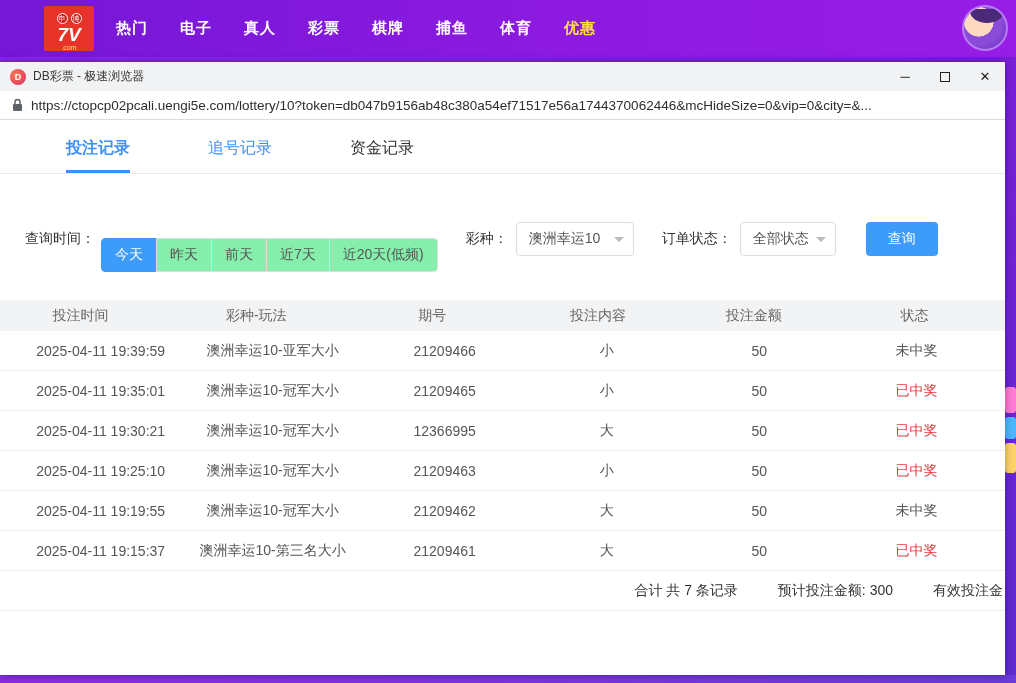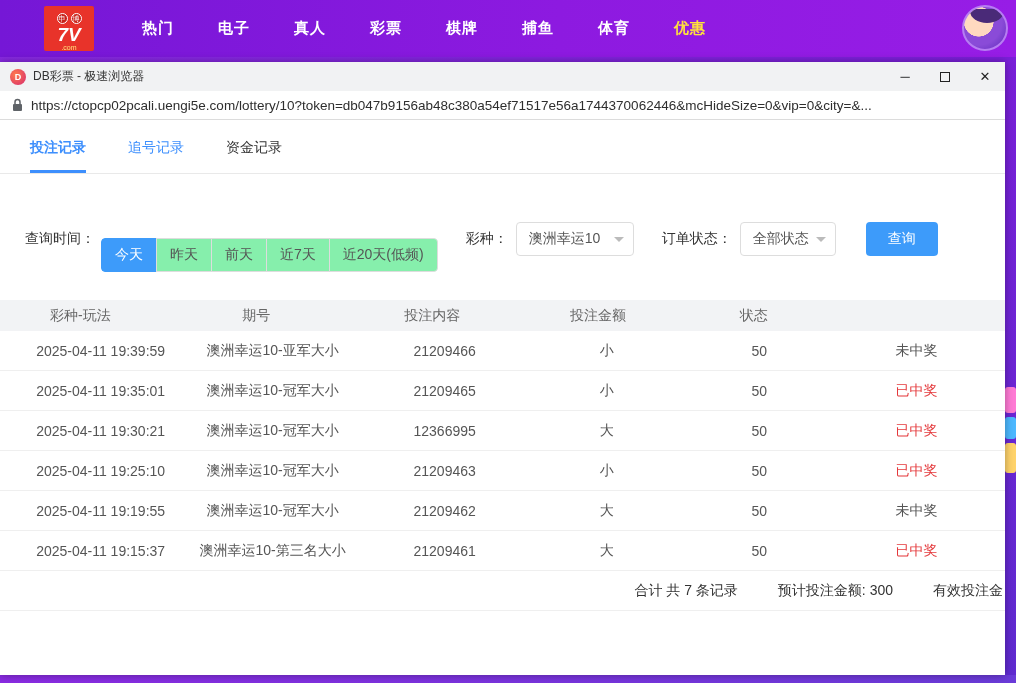--- a/index.html
+++ b/index.html
@@ -12,21 +12,21 @@
     background:linear-gradient(90deg,#7517d6 0%,#8d1ae0 55%,#971de6 100%);
     display:flex; align-items:center; }
   .logo { width:50px; height:45px; background:#e8332a; border-radius:2px;
     margin-left:44px; display:flex; flex-direction:column; align-items:center; justify-content:flex-end;
     color:#fff; line-height:1; flex:0 0 auto; }
   .logo-circles { display:flex; gap:3px; margin-bottom:1px; }
   .logo-circle { width:11px; height:11px; border:1px solid #fff; border-radius:50%;
     background:#c8221a; font-size:7px; display:flex; align-items:center; justify-content:center; }
   .logo-main { font-size:19px; font-weight:bold; font-style:italic; letter-spacing:0; }
   .logo-sub { font-size:7px; color:#ffe27a; }
-  .nav-items { display:flex; align-items:center; margin-left:48px; gap:44px; }
+  .nav-items { display:flex; align-items:center; margin-left:22px; gap:32px; }
   .nav-item { color:#fff; font-size:15px; font-weight:bold; cursor:pointer; letter-spacing:1px; }
   .nav-item.highlight { color:#ffe23c; }
   .avatar { position:absolute; right:8px; top:5px; width:46px; height:46px; border-radius:50%;
     background:radial-gradient(circle at 35% 35%, #ffd9c0 0 38%, #8a4bd8 39% 60%, #5c2bb8 100%);
     border:2px solid #b67ef2; overflow:hidden; }
   .avatar::after { content:""; position:absolute; left:6px; top:2px; width:34px; height:14px;
     border-radius:0 0 20px 20px / 0 0 14px 14px; background:#4a2a78; }
 
   
   .browser { position:absolute; left:0; top:62px; width:1005px; height:613px;
@@ -44,22 +44,22 @@
   .url-bar { height:29px; background:#fff; border-bottom:1px solid #dcdcdc;
     display:flex; align-items:center; padding:0 12px; flex:0 0 auto; }
   .lock-icon { width:11px; height:14px; margin-right:8px; flex:0 0 auto; }
   .url-text { font-size:13.5px; color:#2e2e2e; white-space:nowrap; overflow:hidden; }
 
   .page { flex:1; background:#fff; overflow:hidden; position:relative; }
 
   
   .tabs { display:flex; gap:42px; padding:0 0 0 30px; border-bottom:1px solid #e9e9e9; height:48px;
     align-items:stretch; margin-top:6px; }
-  .tab { display:flex; align-items:center; font-size:14px; color:#333; cursor:pointer;
-    border-bottom:3px solid transparent; }
+  .tab { display:flex; align-items:center; font-size:16px; color:#333; cursor:pointer;
+    border-bottom:3px solid transparent;margin-left:36px; }
   .tab.blue { color:#3d8ffd; }
   .tab.active { color:#3d8ffd; border-bottom-color:#3d8ffd; font-weight:bold; }
 
   
   .filters { display:flex; align-items:center; padding-left:25px; margin-top:32px; font-size:14px; color:#333; }
   .btn-group { display:flex; margin-left:6px; border-radius:4px; overflow:hidden;margin-top:32px; }
   .time-btn { height:34px; padding:0 13px; background:#86efac; border:1px solid #ddd; margin-left:-1px;
     font-size:14px; color:#555; display:flex; align-items:center; cursor:pointer; }
   .time-btn:first-child { margin-left:0; border-radius:4px 0 0 4px; }
   .time-btn:last-child { border-radius:0 4px 4px 0; }
@@ -175,20 +175,21 @@
       <span class="filter-label">订单状态：</span>
       <div class="select small">
         <span>全部状态</span>
         <span class="chevron"></span>
       </div>
       <button class="search-btn">查询</button>
     </div>
 
     <div class="grid">
       <div class="g-row g-head">
+        <span class="cell">投注时间</span>
         <span class="cell">彩种-玩法</span>
         <span class="cell">期号</span>
         <span class="cell">投注内容</span>
         <span class="cell">投注金额</span>
         <span class="cell">状态</span>
       </div>
 
       <div class="g-row g-data">
         <span class="cell">2025-04-11 19:39:59</span>
         <span class="cell">澳洲幸运10-亚军大小</span>

